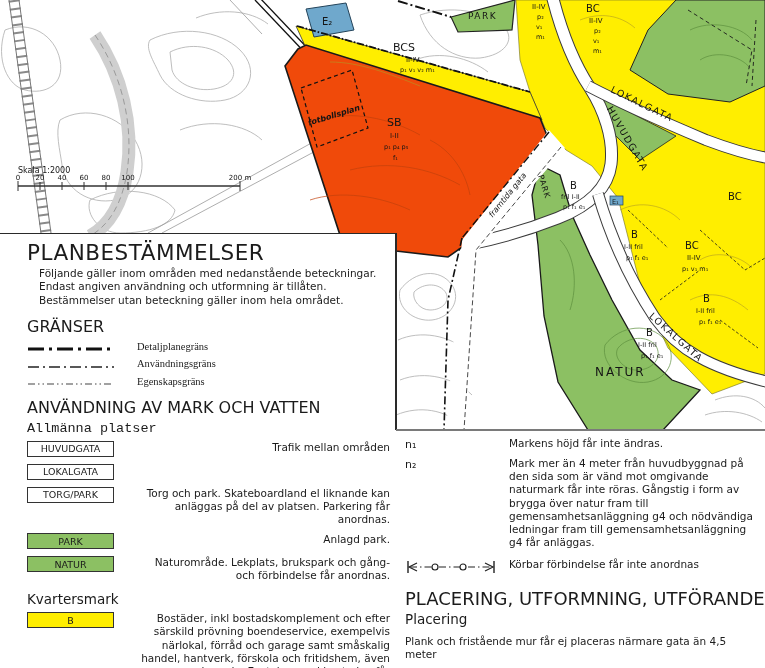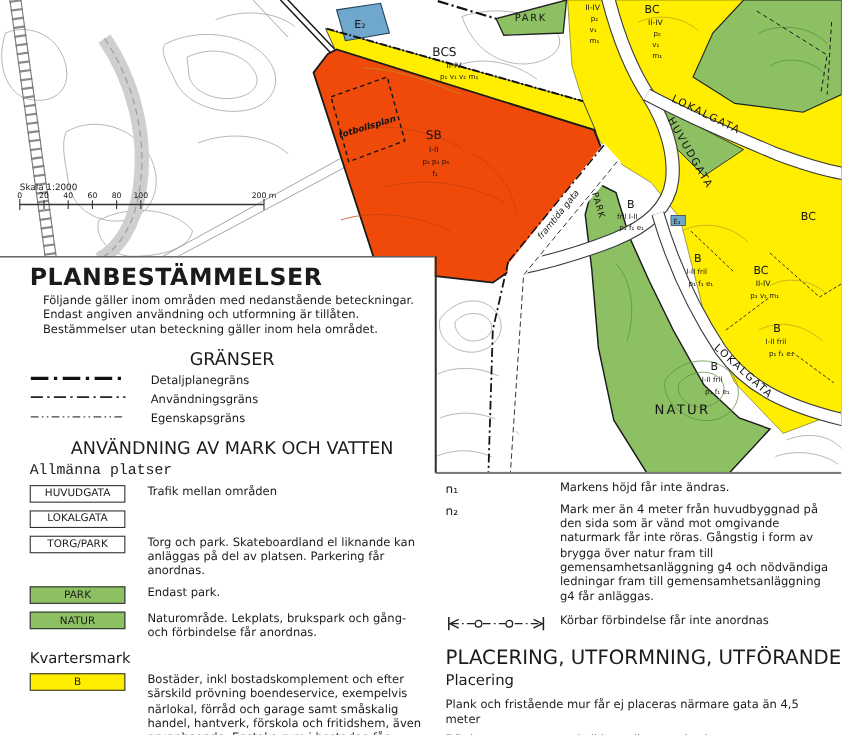--- a/index.html
+++ b/index.html
@@ -10,33 +10,33 @@
   .t6{font-size:6.5px;} .t7{font-size:7px;} .t8{font-size:8px;} .t9{font-size:9px;}
   .t10{font-size:10px;} .t11{font-size:11px;} .t12{font-size:12px;letter-spacing:2px;}
   .road-label{font-size:9.5px;letter-spacing:1.5px;fill:#111;}
   .ital{font-style:italic;} .bold{font-weight:bold;}
   .panel{position:absolute;left:0;top:233px;width:368px;height:435px;background:#fff;
          border-top:1.5px solid #2a2a2a;padding:6px 0 0 27px;}
   .vline{position:absolute;left:395px;top:233px;width:1.5px;height:197px;background:#2a2a2a;}
   .hline{position:absolute;left:396px;top:429px;width:369px;height:2px;background:#7a7a7a;}
   .rightcol{position:absolute;left:396px;top:431px;width:369px;height:237px;background:#fff;
             padding:6px 0 0 9px;}
-  h1{font-size:21.5px;font-weight:700;margin:0 0 2px 0;letter-spacing:0.5px;}
-  h2{font-size:16px;font-weight:400;margin:10px 0 4px 0;text-align:center;}
+  h1{font-size:21.5px;font-weight:400;margin:0 0 2px 0;letter-spacing:0.5px;}
+  h2{font-size:16px;font-weight:400;margin:10px 0 4px 0;}
   h3{font-size:13.5px;font-weight:400;margin:9px 0 5px 0;}
   .intro{font-size:10.5px;line-height:1.28;width:352px;margin:2px 0 0 12px;}
   .body-t{font-size:10.5px;line-height:1.25;}
-  .grans-row{display:flex;align-items:flex-start;margin:0 0 4px 0;}
+  .grans-row{display:flex;align-items:flex-end;margin:0 0 4px 0;font-family:Liberation Serif, serif;}
   .grans-row svg{margin-right:22px;}
   .use-row{display:flex;align-items:flex-start;margin:0 0 7px 0;}
   .codebox{width:85px;height:14px;border:1px solid #333;display:flex;align-items:center;
            justify-content:center;font-size:9.5px;flex:0 0 auto;background:#fff;}
   .codebox.green{background:#8CC063;}
   .codebox.yellow{background:#FFEE00;}
-  .use-desc{margin-left:20px;width:256px;font-size:10.5px;line-height:1.25;}
+  .use-desc{margin-left:20px;width:256px;font-size:10.5px;line-height:1.25;text-align:right;}
   .note-row{display:flex;align-items:flex-start;margin:0 0 6px 0;}
   .note-sym{width:104px;flex:0 0 auto;font-size:11px;padding-top:1px;}
   .note-desc{width:247px;font-size:10.5px;line-height:1.26;}
   .kor-sym{width:104px;flex:0 0 auto;padding-top:1px;}
   .plac-h{font-size:18px;font-weight:400;margin:10px 0 2px 0;}
   .plac-sub{font-size:13.5px;font-weight:400;margin:0 0 8px 0;}
   .plac-p{font-size:10.5px;line-height:1.3;width:355px;margin:0 0 7px 0;}
 </style>
 </head>
 <body>
@@ -269,21 +269,21 @@
   <div class="use-row">
     <div class="codebox">
         <span>TORG/PARK</span>
       </div>
     <div class="use-desc">Torg och park. Skateboardland el liknande kan anläggas på del av platsen. Parkering får anordnas.</div>
   </div>
   <div class="use-row">
     <div class="codebox green">
         <span>PARK</span>
       </div>
-    <div class="use-desc">Endast park.</div>
+    <div class="use-desc">Anlagd park.</div>
   </div>
   <div class="use-row">
     <div class="codebox green">
         <span>NATUR</span>
       </div>
     <div class="use-desc">Naturområde. Lekplats, brukspark och gång- och förbindelse får anordnas.</div>
   </div>
 
   <h3>Kvartersmark</h3>
   <div class="use-row">

